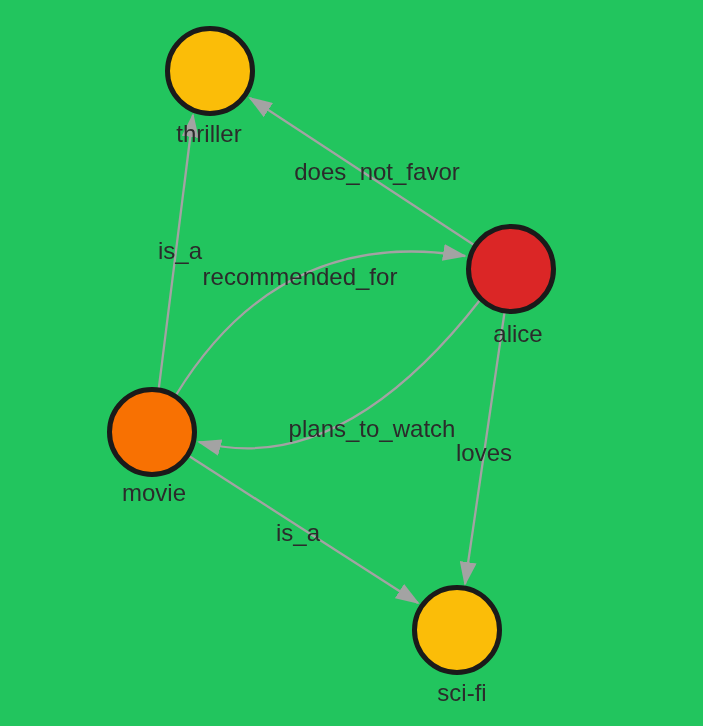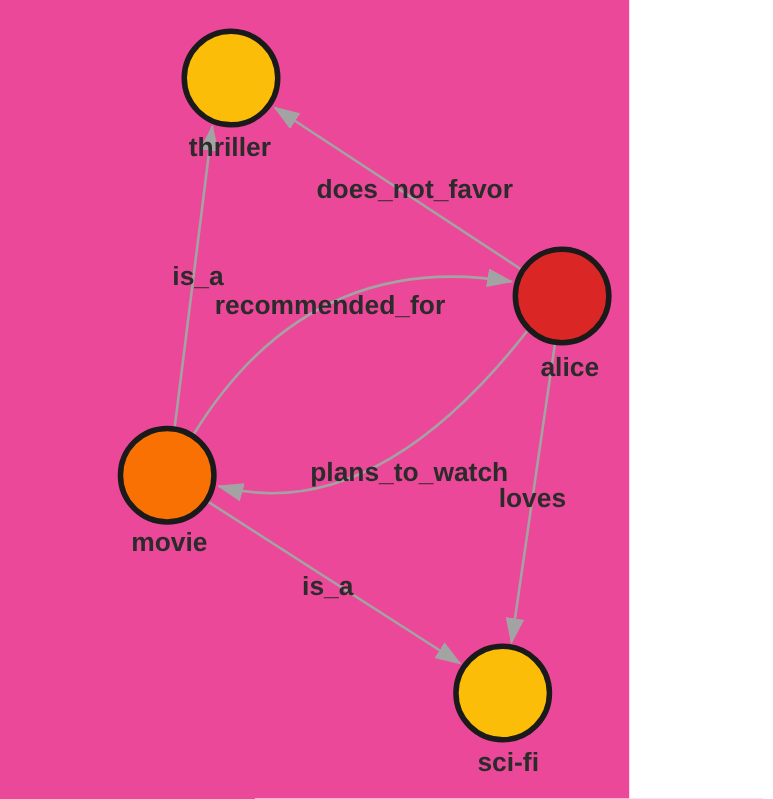--- a/index.html
+++ b/index.html
@@ -3,25 +3,24 @@
 <meta charset="utf-8">
 <style>
   html, body {
     margin: 0;
     padding: 0;
     background: #ffffff;
     font-family: "Liberation Sans", sans-serif;
   }
   #stage {
     position: relative;
-    width: 572px;
+    width: 703px;
     height: 726px;
-    background: #ec4899;
+    background: #22c55e;
     overflow: hidden;
-    font-weight: bold;
   }
   svg { display: block; }
   .edge {
     fill: none;
     stroke: #a3a3a3;
     stroke-width: 2.3;
   }
   .node {
     stroke: #1a1a1a;
     stroke-width: 5;

